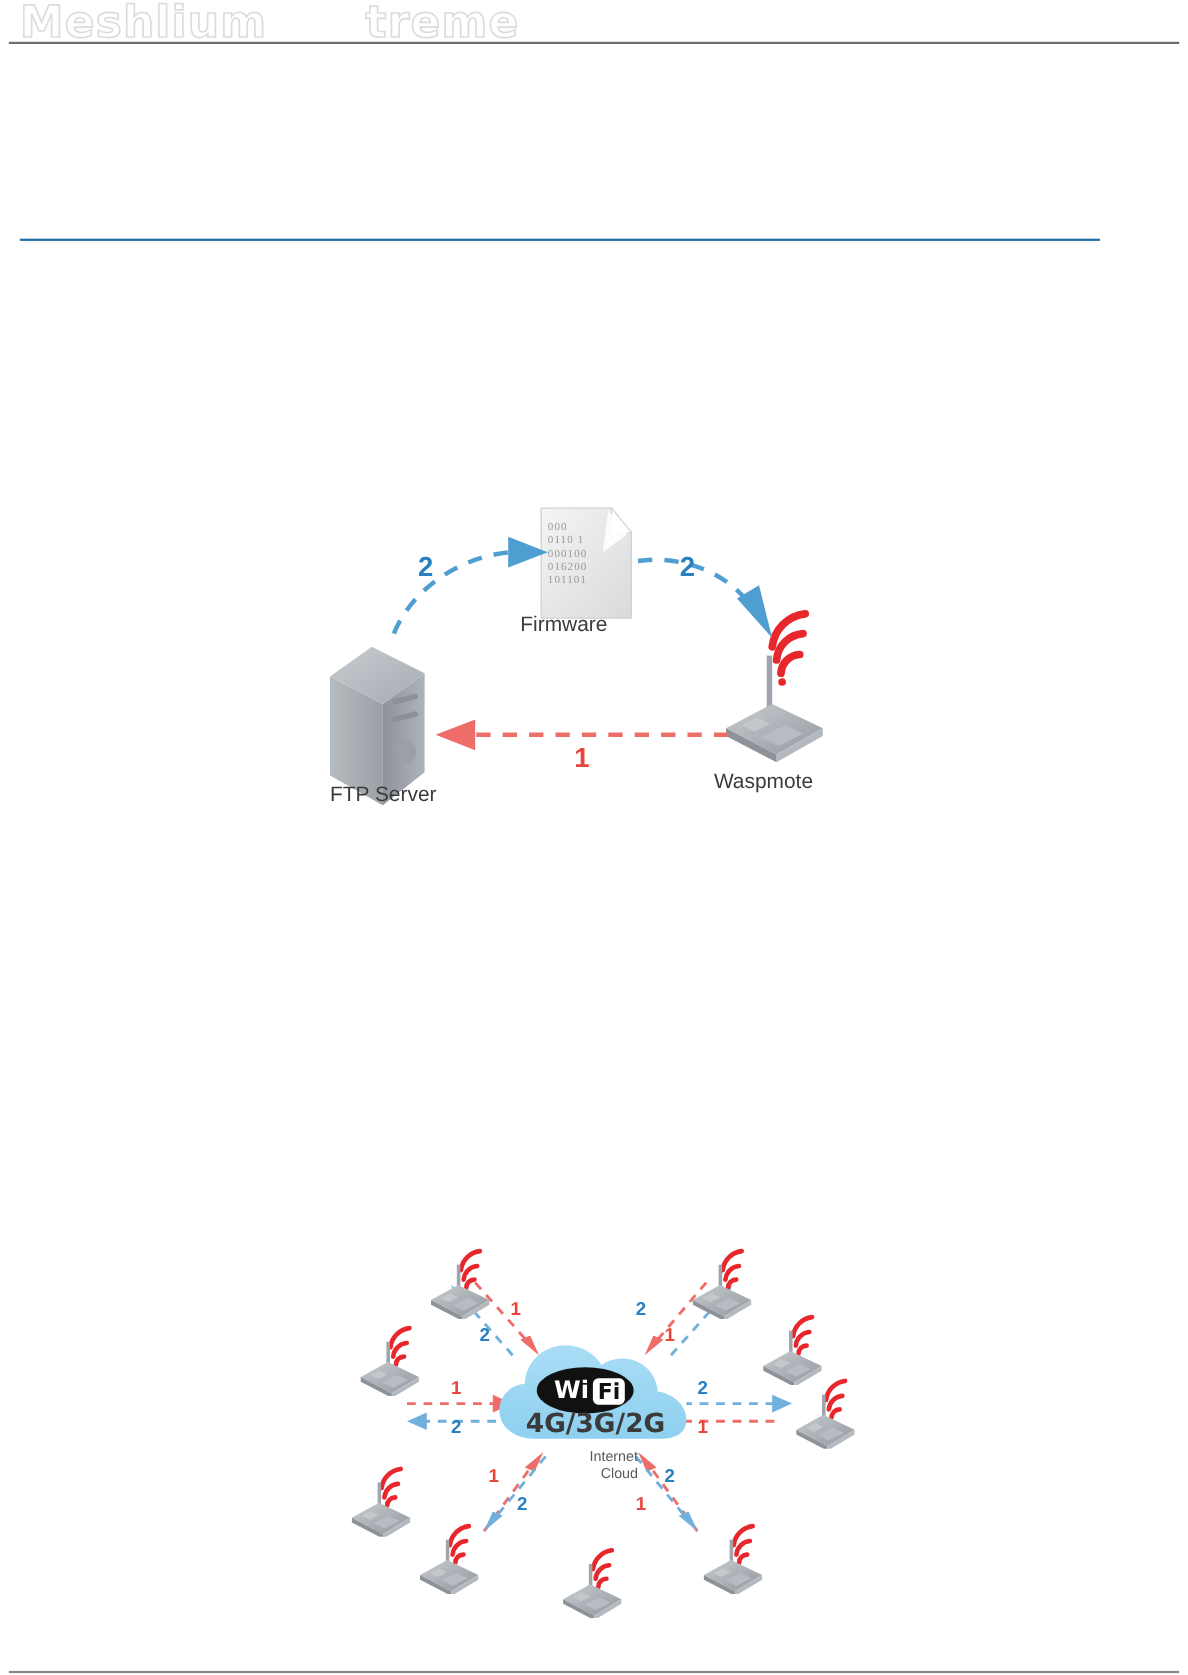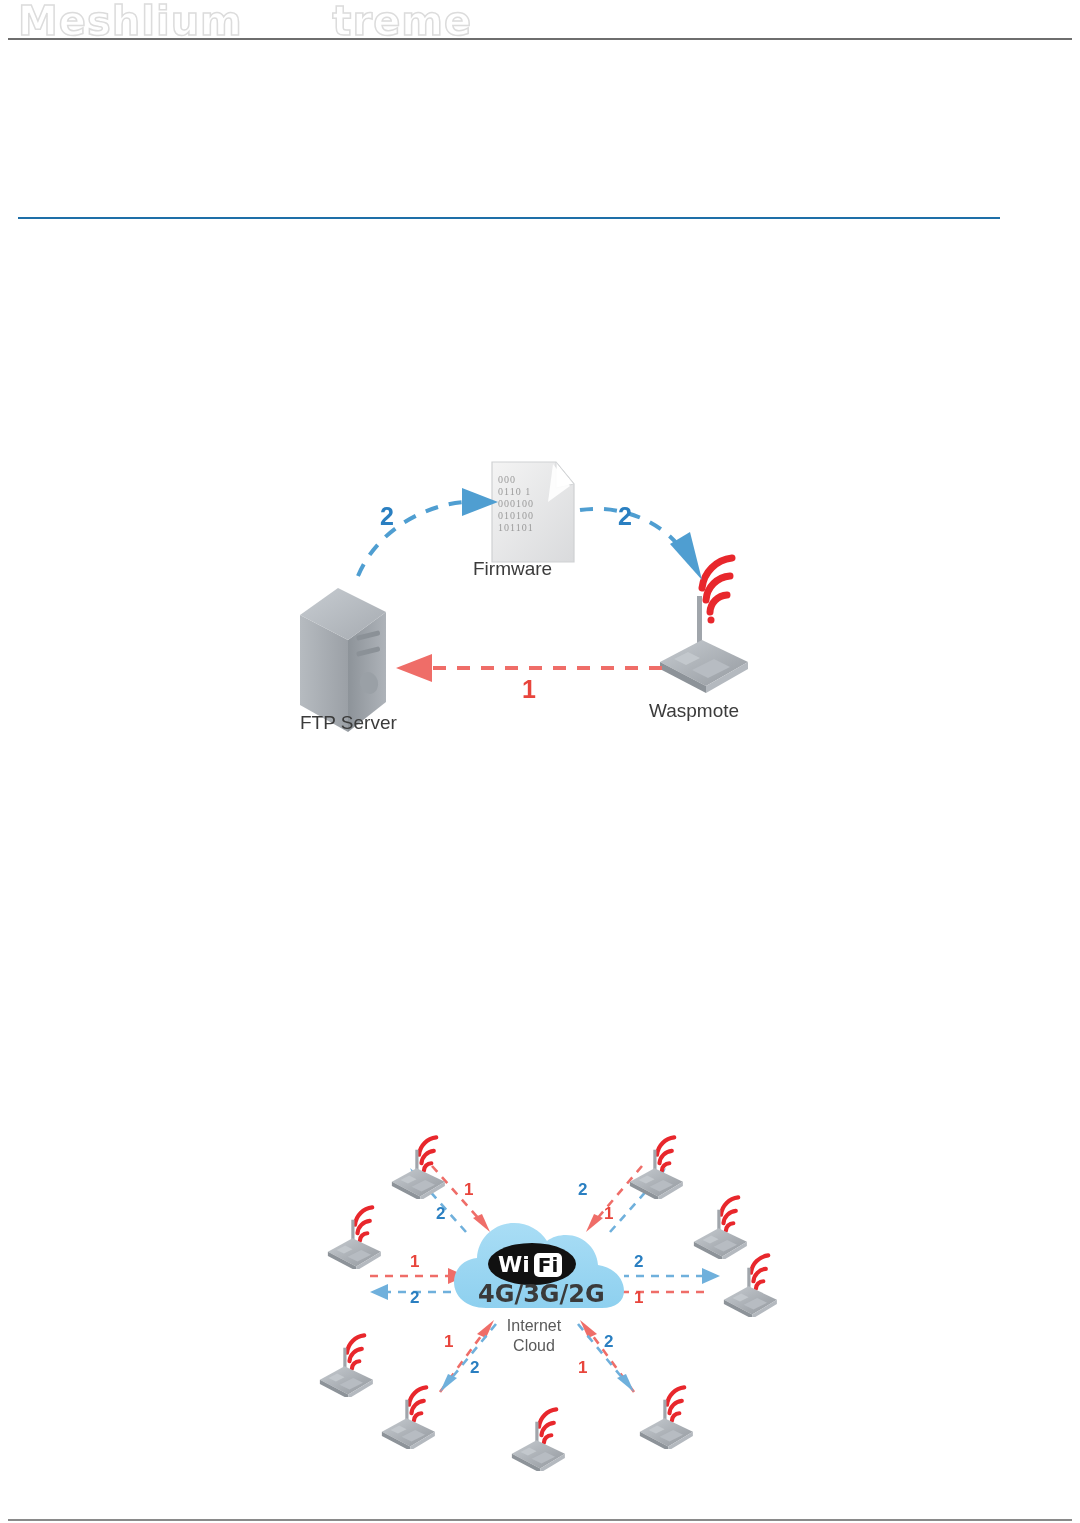--- a/index.html
+++ b/index.html
@@ -42,21 +42,21 @@
     position:absolute;
     font-family:"Liberation Sans", sans-serif;
     color:#3b3b3b;
     white-space:nowrap;
   }
   .node-label{font-size:19px;}
   .step-num{font-weight:700;}
   .step-blue{color:#2a7fc1;}
   .step-red{color:#e8453c;}
   .cloud-label{
-    font-size:16px;color:#5a5a5a;text-align:center;line-height:1.25;
+    font-size:13px;color:#5a5a5a;text-align:right;line-height:1.25;
   }
   .g4-label{
     font-family:"DejaVu Sans", sans-serif;
     font-weight:700;font-size:24px;color:#3a3a3a;letter-spacing:0px;
   }
   .wifi-wi, .wifi-fi{
     font-family:"DejaVu Sans", sans-serif;font-weight:700;
   }
   .bin-row{
     font-family:Liberation Serif, serif;
@@ -143,21 +143,21 @@
         <path d="M310,70 C352,64 392,82 412,110" fill="none" stroke="#4f9ed1" stroke-width="4" stroke-dasharray="13 11" stroke-linecap="butt"></path>
         <polygon points="432,140 400,104 420,92" fill="#4f9ed1"></polygon>
       </g>
     </svg>
 
     
     <div style="position:absolute;left:228px;top:34px;">
       <div class="bin-row">000</div>
       <div class="bin-row">0110 1</div>
       <div class="bin-row">000100</div>
-      <div class="bin-row">010100</div>
+      <div class="bin-row">016200</div>
       <div class="bin-row">101101</div>
     </div>
 
     
     <div class="lbl step-num step-blue" style="left:110px;top:62px;font-size:25px;">2</div>
     <div class="lbl step-num step-blue" style="left:348px;top:62px;font-size:25px;">2</div>
     <div class="lbl step-num step-red" style="left:252px;top:235px;font-size:25px;">1</div>
 
     
     <div class="lbl node-label" style="left:30px;top:272px;">FTP Server</div>
@@ -252,21 +252,21 @@
       <use href="#mote" x="82" y="300" width="74" height="69"></use>
       <use href="#mote" x="340" y="300" width="74" height="69"></use>
       <use href="#mote" x="212" y="322" width="74" height="69"></use>
 
       <g>
         <ellipse cx="242" cy="184" rx="44" ry="21" fill="#111111"></ellipse>
       </g>
     </svg>
 
     
-    <div style="position:absolute;left:208px;top:172px;width:70px;text-align:left;">
+    <div style="position:absolute;left:208px;top:172px;width:70px;text-align:right;">
       <span class="wifi-wi" style="color:#ffffff;font-size:22px;vertical-align:middle;">Wi</span><span class="wifi-fi" style="color:#111111;background:#ffffff;border-radius:5px;padding:0 4px;font-size:20px;margin-left:4px;vertical-align:middle;">Fi</span>
     </div>
 
     
     <div class="lbl g4-label" style="left:188px;top:200px;width:112px;text-align:left;">4G/3G/2G</div>
 
     
     <div class="cloud-label" style="position:absolute;left:198px;top:236px;width:92px;">
       <div>Internet</div>
       <div>Cloud</div>

